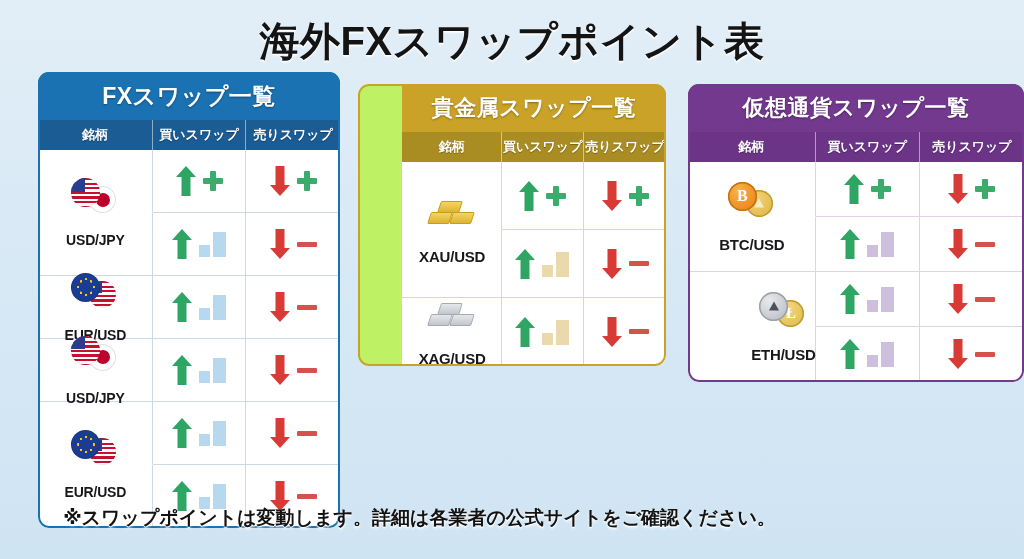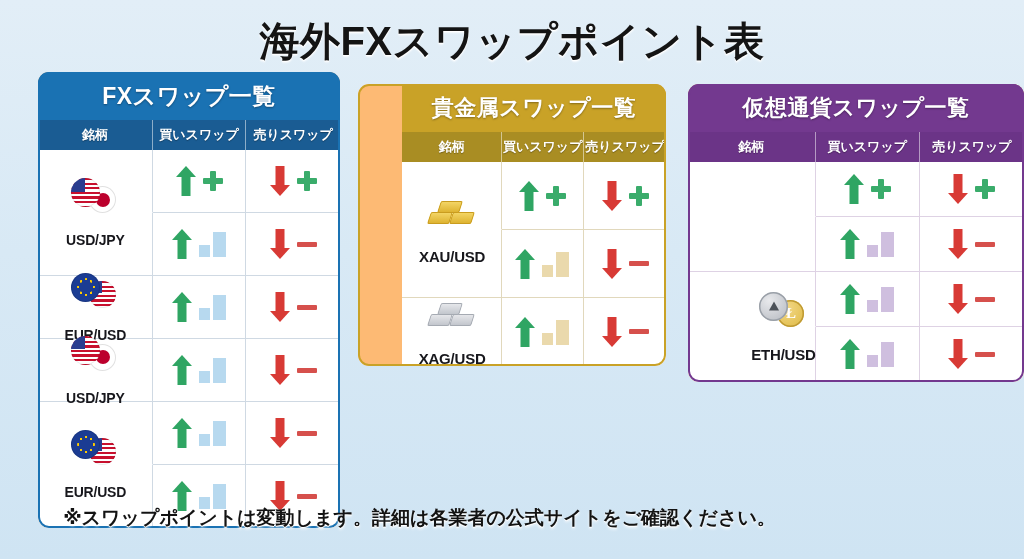--- a/index.html
+++ b/index.html
@@ -17,21 +17,21 @@
     font-size:40px; font-weight:bold; color:#141414;
     letter-spacing:.5px;
     text-shadow:0 1px 0 #fff, 0 2px 2px rgba(255,255,255,.8);
   }
 
   
   .cards{ position:absolute; top:72px; left:0; width:1024px; height:420px; }
 
   .card{
     position:absolute;
-    background:#fdba74;
+    background:#bef264;
     border-radius:11px;
     overflow:hidden;
   }
   .card.fx   { left:38px;  top:0;   width:302px; }
   .card.metal{ left:358px; top:12px;width:308px;padding-left:44px; }
   .card.crypto{left:688px; top:12px;width:336px; }
 
   .card-border{
     position:absolute; inset:0; border-radius:11px;
     border:2px solid var(--accent);
@@ -660,20 +660,29 @@
             <div class="cell c-sell">
               <div class="ind">
                 <div class="arrow down">
                   <span class="head"></span>
                   <span class="shaft"></span>
                 </div>
                 <div class="sign-minus"></div>
               </div>
             </div>
           </div>
+          <div style="position: absolute; left: 0px; top: 0px; width: 38%; height: 110px; display: flex; align-items: center; justify-content: center;">
+            <div class="pair">
+              <div class="duo">
+                <span class="d1 coin-btc"></span>
+                <span class="d2 coin-eth-gold"></span>
+              </div>
+              <div class="pair-label">BTC/USD</div>
+            </div>
+          </div>
           <div style="position: absolute; left: 0px; top: 110px; width: 38%; height: 110px; display: flex; align-items: center; justify-content: flex-end;">
             <div class="pair">
               <div class="duo">
                 <span class="d1 coin-eth-silver"></span>
                 <span class="d2 coin-ltc"></span>
               </div>
               <div class="pair-label">ETH/USD</div>
             </div>
           </div>
         </div>

